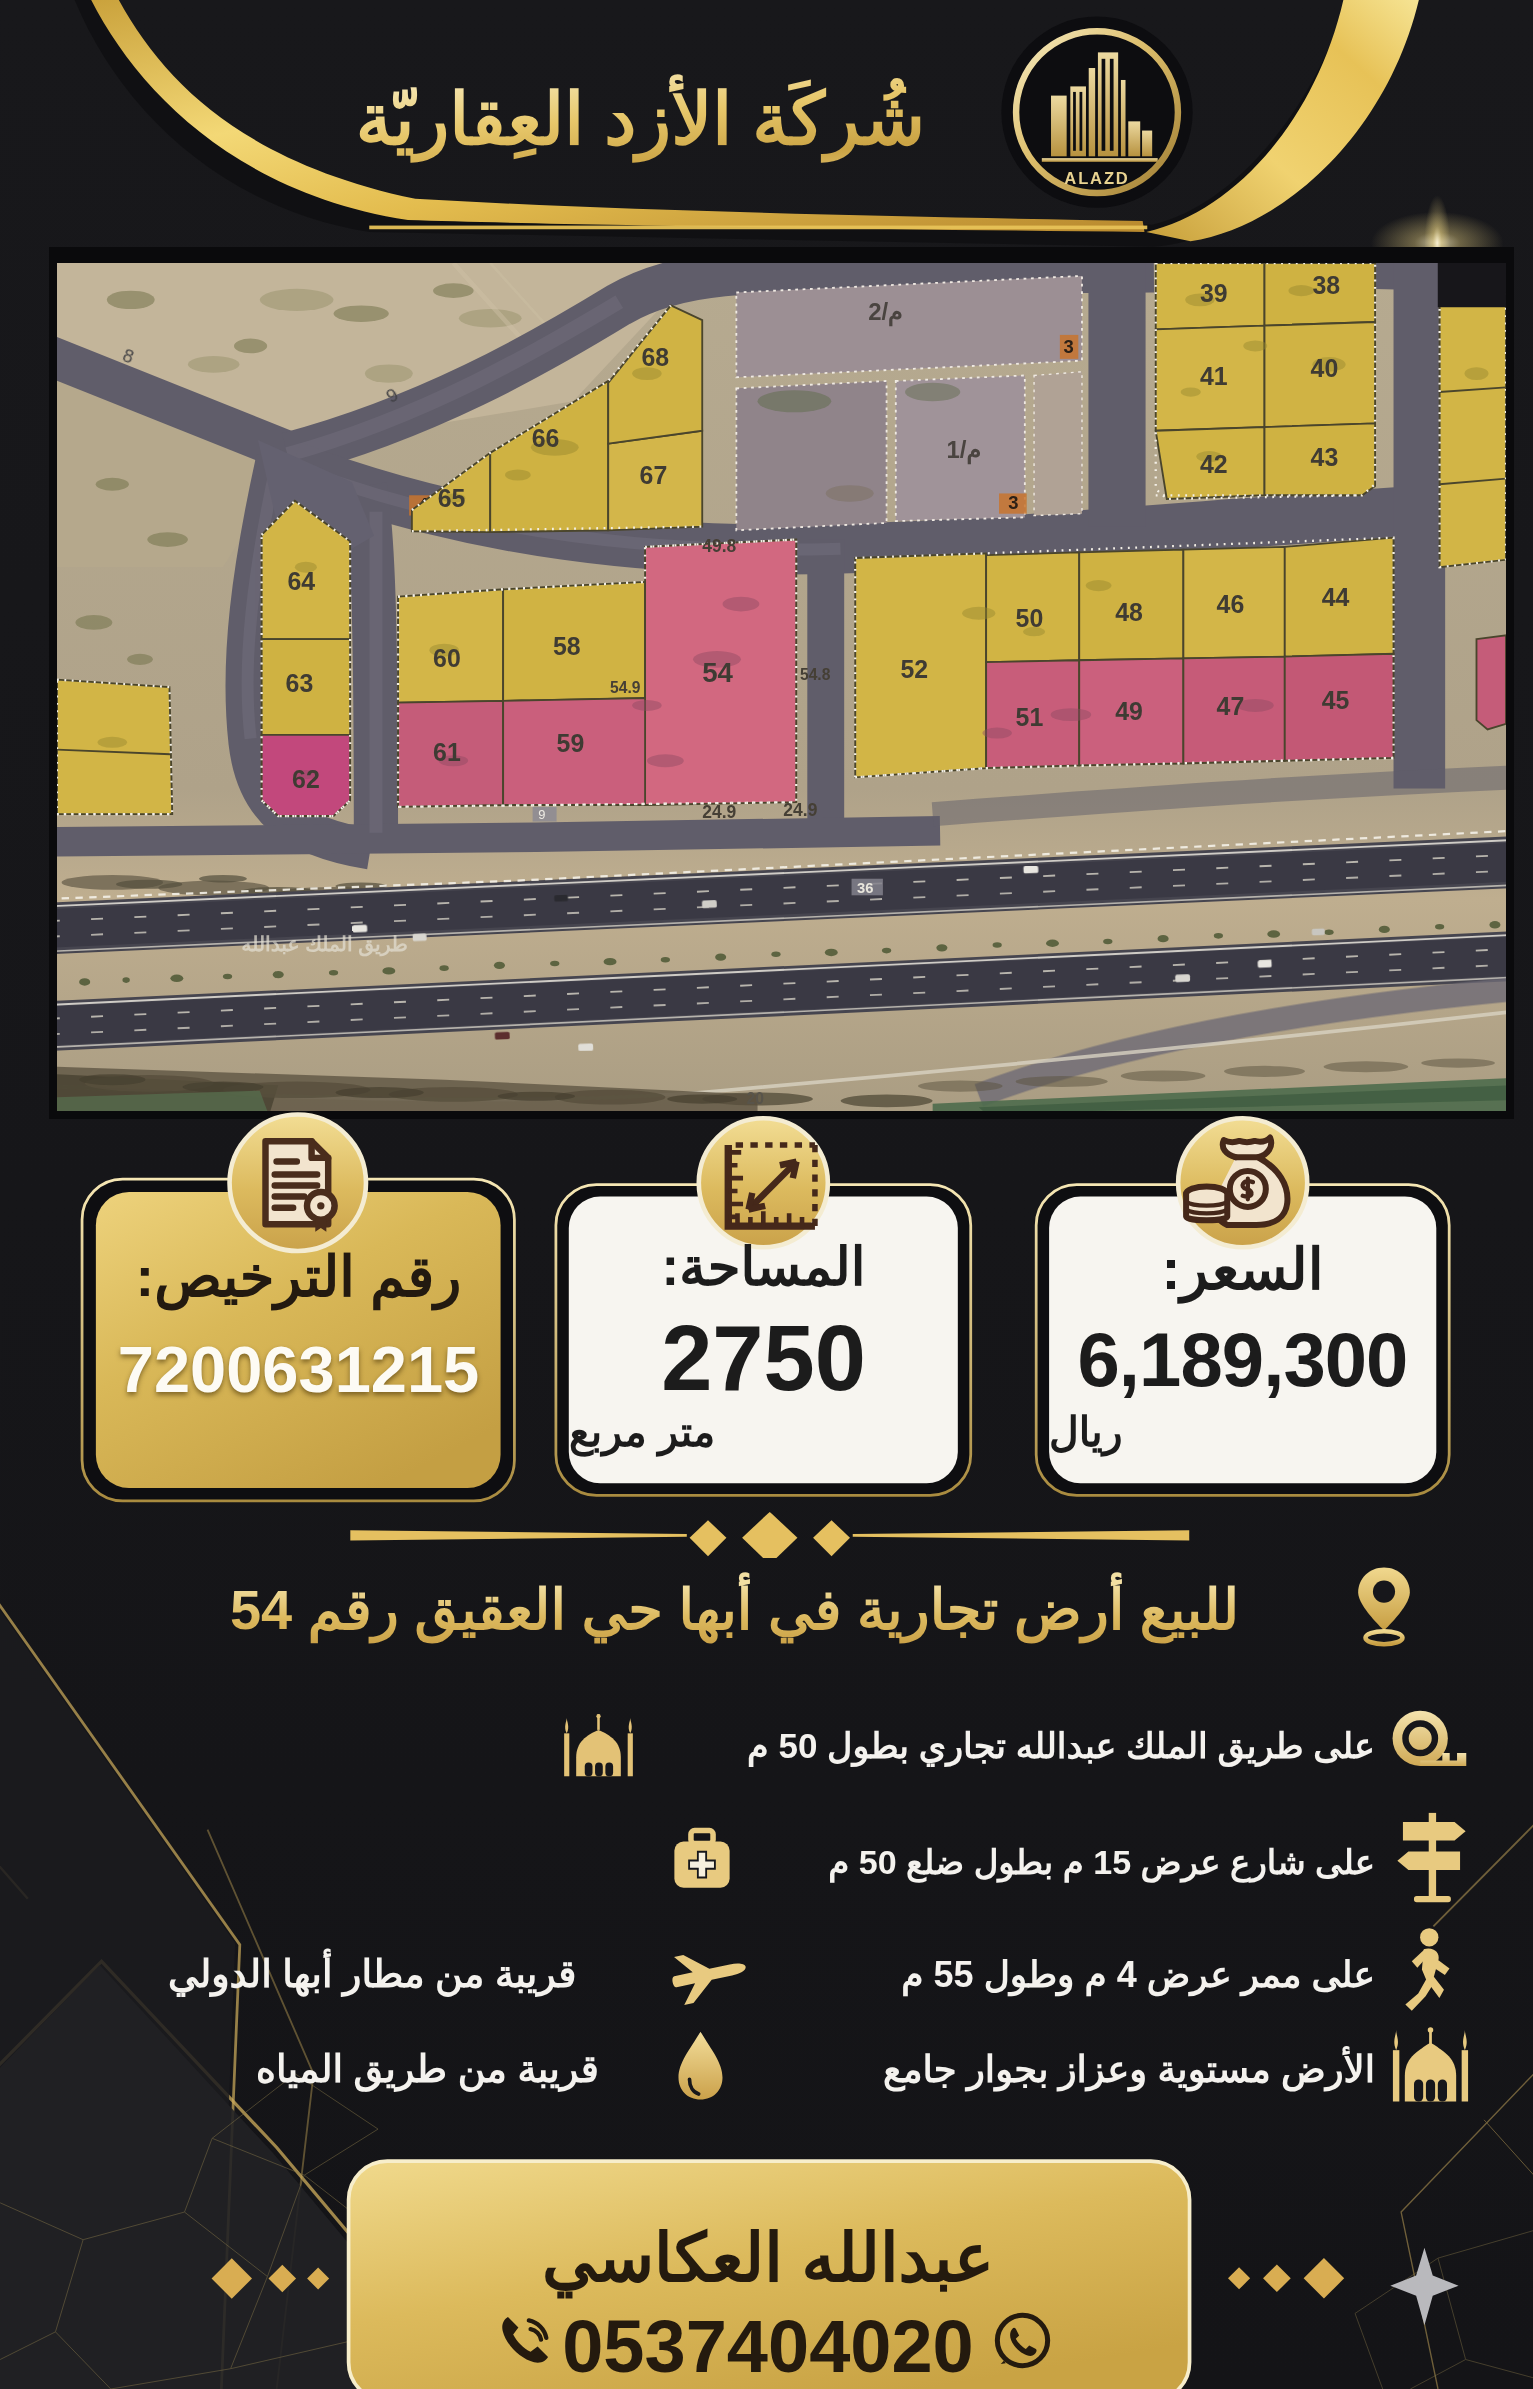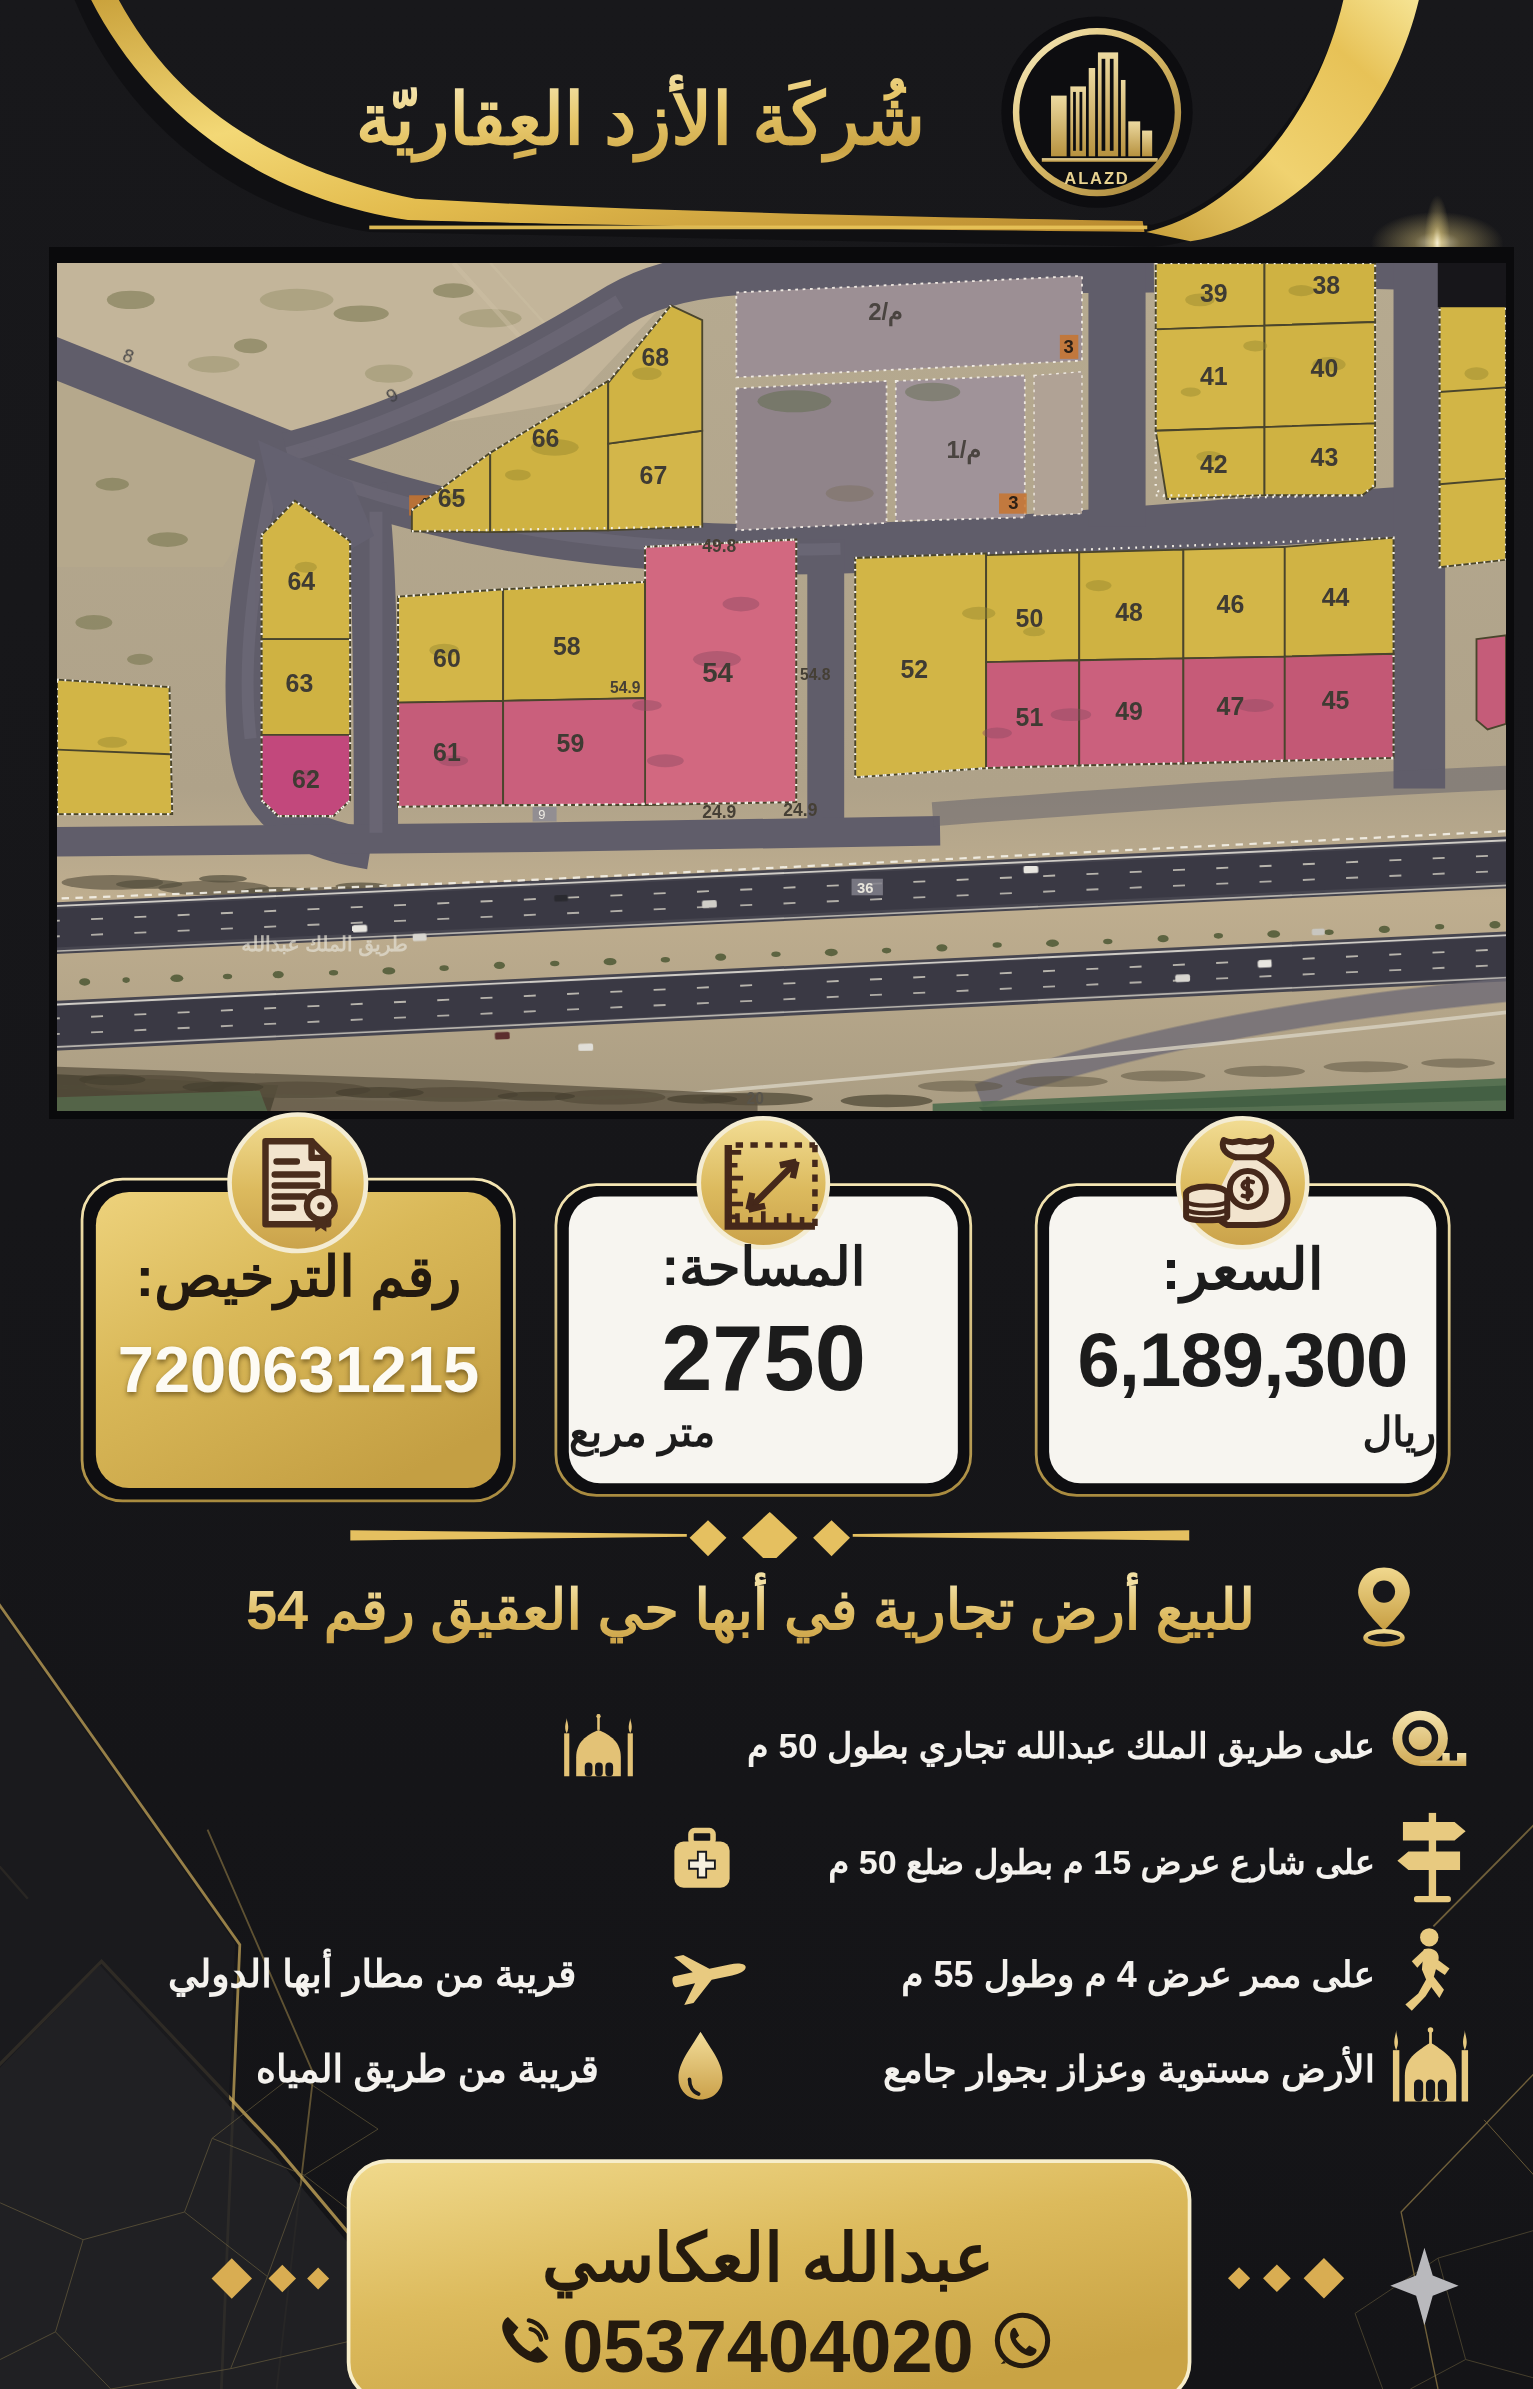--- a/index.html
+++ b/index.html
@@ -585,23 +585,23 @@
 
 <div class="abs" dir="rtl" style="left:96px;top:1246px;width:405px;text-align:center;font-weight:bold;font-size:56px;line-height:61px;white-space:nowrap;color:#231a10;">رقم الترخيص:</div>
 <div class="abs" style="left:96px;top:1329px;width:405px;text-align:center;font-weight:bold;font-size:65px;line-height:81px;color:#fdfbf4;text-shadow:0 2.8px 5.5px rgba(60,40,0,0.55);">7200631215</div>
 
 <div class="abs" dir="rtl" style="left:569px;top:1232px;width:389px;text-align:center;font-weight:bold;font-size:53px;line-height:70px;white-space:nowrap;color:#1c1c1c;">المساحة:</div>
 <div class="abs" style="left:569px;top:1309px;width:389px;text-align:center;font-weight:bold;font-size:92px;line-height:98px;color:#1c1c1c;">2750</div>
 <div class="abs" dir="rtl" style="left:569px;top:1405px;width:389px;text-align:left;font-weight:bold;font-size:41px;line-height:55px;white-space:nowrap;color:#1c1c1c;">متر مربع</div>
 
 <div class="abs" dir="rtl" style="left:1049px;top:1232px;width:387px;text-align:center;font-weight:bold;font-size:57px;line-height:74px;white-space:nowrap;color:#1c1c1c;">السعر:</div>
 <div class="abs" style="left:1049px;top:1316px;width:387px;text-align:center;font-weight:bold;font-size:76px;line-height:88px;color:#1c1c1c;letter-spacing:-0.9px;">6,189,300</div>
-<div class="abs" dir="rtl" style="left:1049px;top:1405px;width:387px;text-align:right;font-weight:bold;font-size:41px;line-height:55px;white-space:nowrap;color:#1c1c1c;">ريال</div>
-
-<div class="abs" dir="rtl" style="left:0px;top:1567px;width:1469px;text-align:center;font-weight:bold;font-size:56px;line-height:85px;white-space:nowrap;background:linear-gradient(180deg,#f2dfa2 20%,#dcb95e 60%,#c89e44 95%);-webkit-background-clip:text;background-clip:text;color:transparent;margin-left:16px;">للبيع أرض تجارية في أبها حي العقيق رقم 54</div>
+<div class="abs" dir="rtl" style="left:1049px;top:1405px;width:387px;text-align:left;font-weight:bold;font-size:41px;line-height:55px;white-space:nowrap;color:#1c1c1c;">ريال</div>
+
+<div class="abs" dir="rtl" style="left:0px;top:1567px;width:1469px;text-align:center;font-weight:bold;font-size:56px;line-height:85px;white-space:nowrap;background:linear-gradient(180deg,#f2dfa2 20%,#dcb95e 60%,#c89e44 95%);-webkit-background-clip:text;background-clip:text;color:transparent;">للبيع أرض تجارية في أبها حي العقيق رقم 54</div>
 
 <svg class="abs" style="left:1348px;top:1562px" width="72" height="85" viewBox="0 0 78 92">
 <defs>
         <linearGradient id="ping" x1="0" y1="0" x2="0" y2="1">
           <stop offset="0" stop-color="#f0d88e"></stop>
           <stop offset="1" stop-color="#c79e42"></stop>
         </linearGradient>
       </defs>
 
 <path d="M39,6 C23,6 11,18 11,33 C11,48 39,74 39,74 C39,74 67,48 67,33 C67,18 55,6 39,6 Z" fill="url(#ping)"></path>

